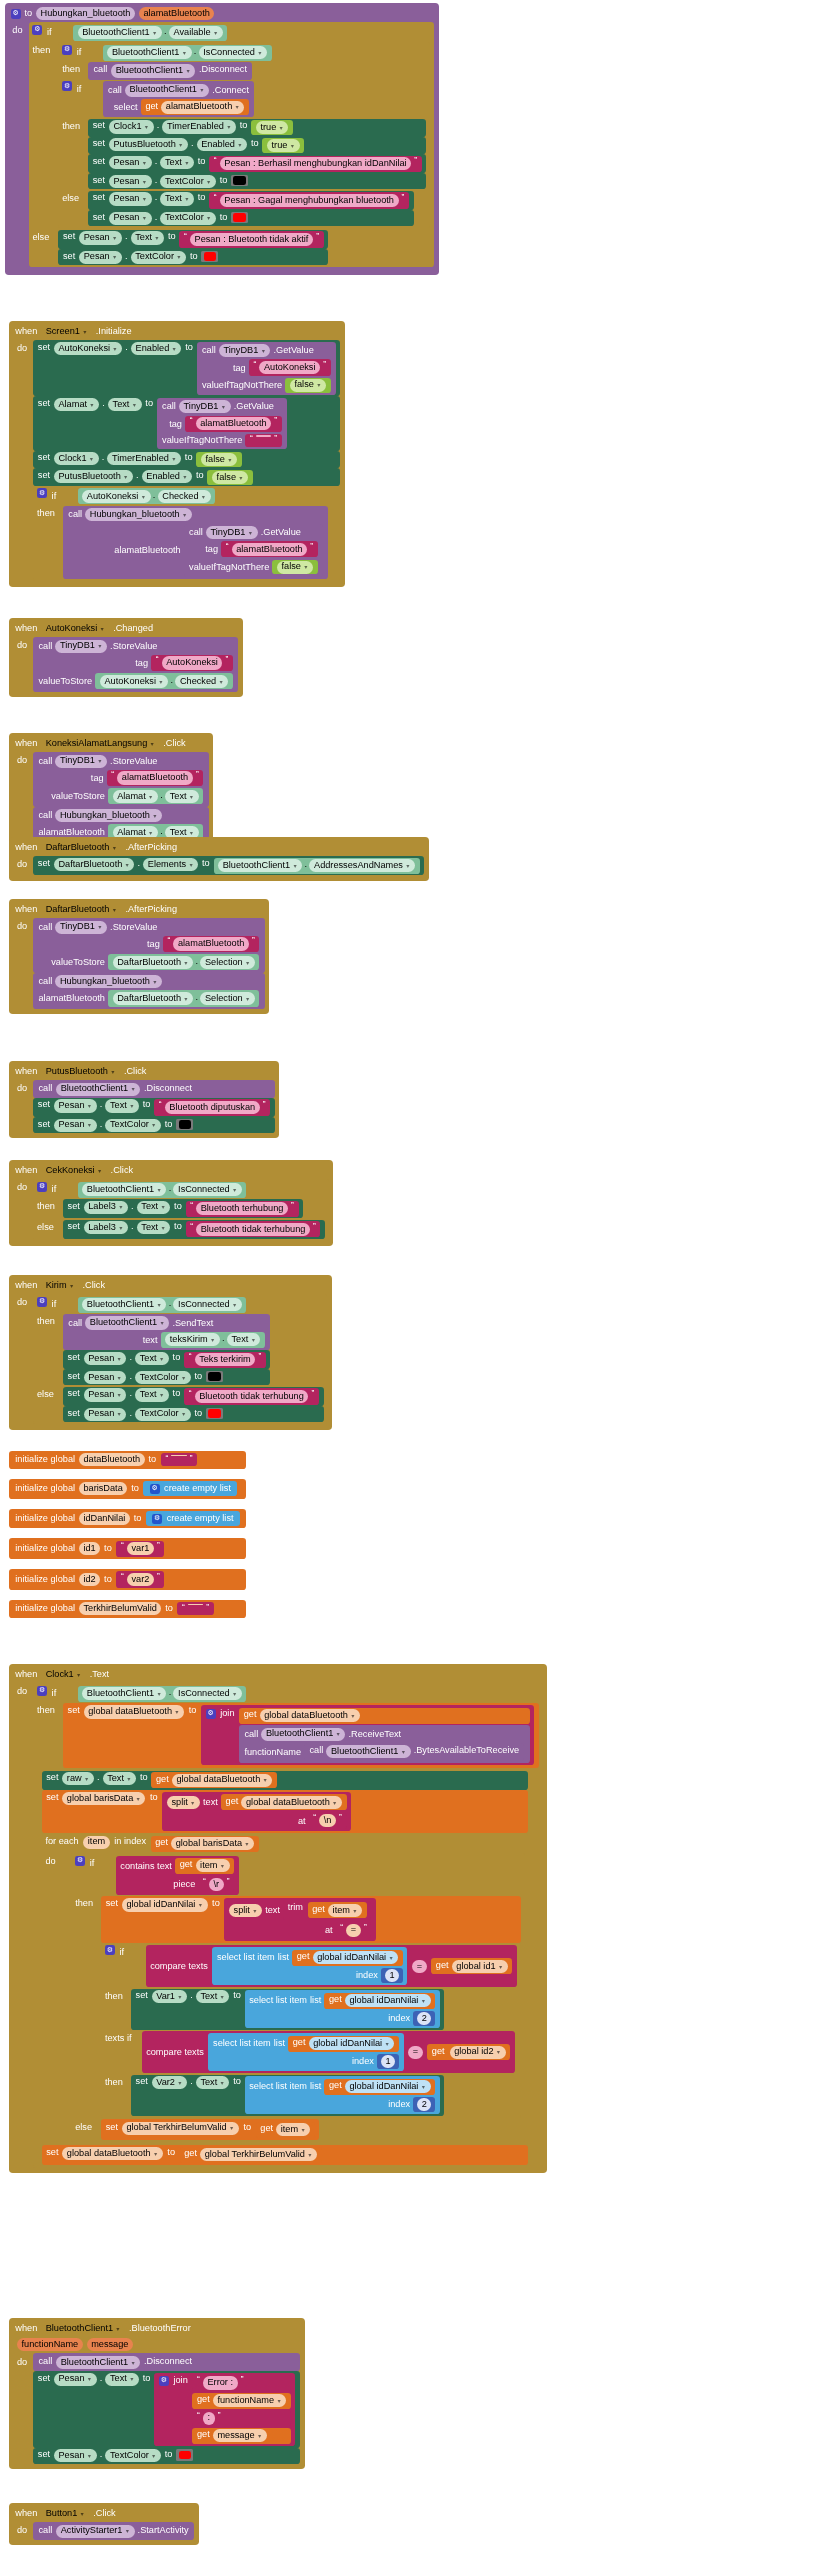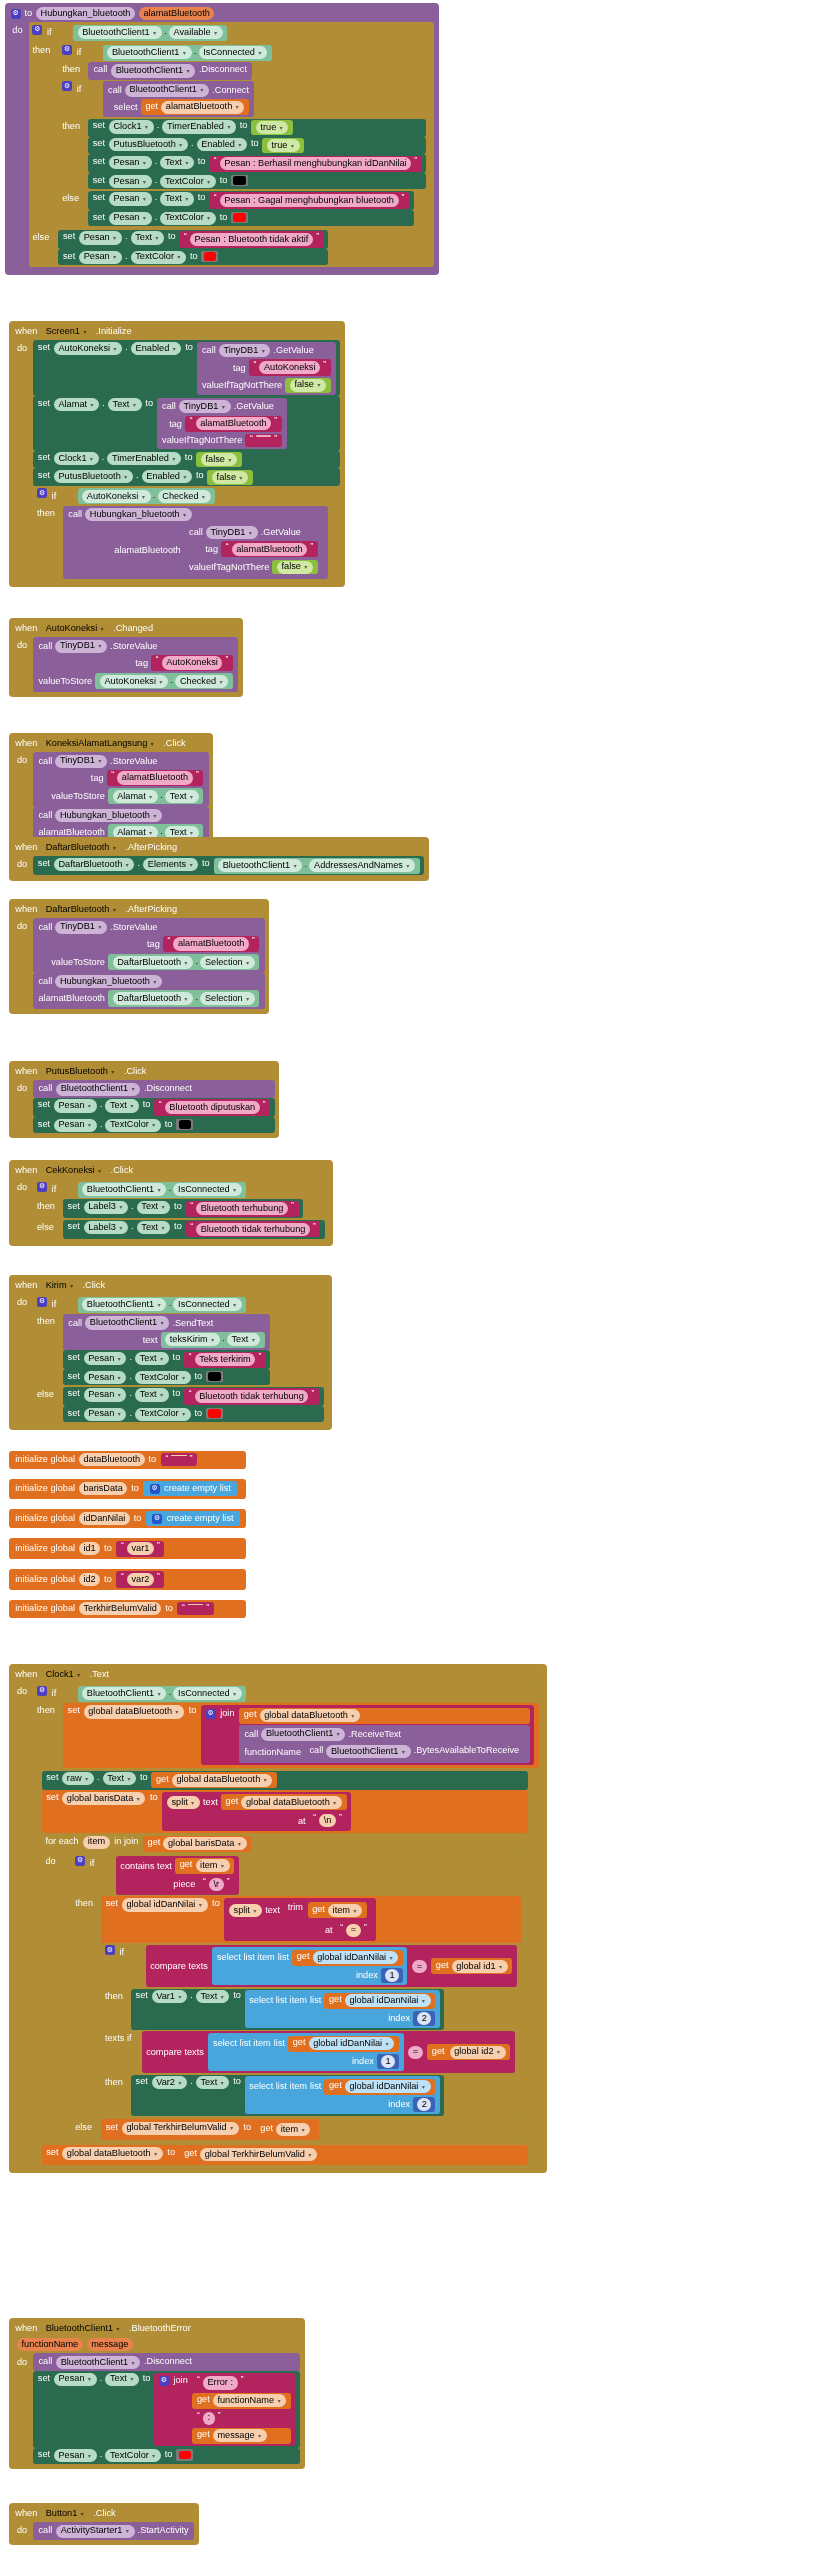--- a/index.html
+++ b/index.html
@@ -870,21 +870,21 @@
                   <span class="quote">”</span>
                 </span>
               </span>
             </span>
           </span>
 
           <div class="ctrl" style="padding:2.3px 3.8px">
             <div class="ctrlrow">
               <span class="lbl">for each</span>
               <span class="fld" style="background:#f7cfae">item</span>
-              <span class="lbl">in join</span>
+              <span class="lbl">in index</span>
               <span class="blk c-var" style="padding:1.5px 4.6px">
                 <span class="lbl">get</span>
                 <span class="fld" style="margin-left:3.1px">global barisData<span class="caret">▼</span></span>
               </span>
             </div>
             <div class="ctrlrow">
               <span class="ctrlkw">do</span>
               <div class="ctrl">
                 <div class="ctrlrow">
                   <span class="gear">⚙</span>

